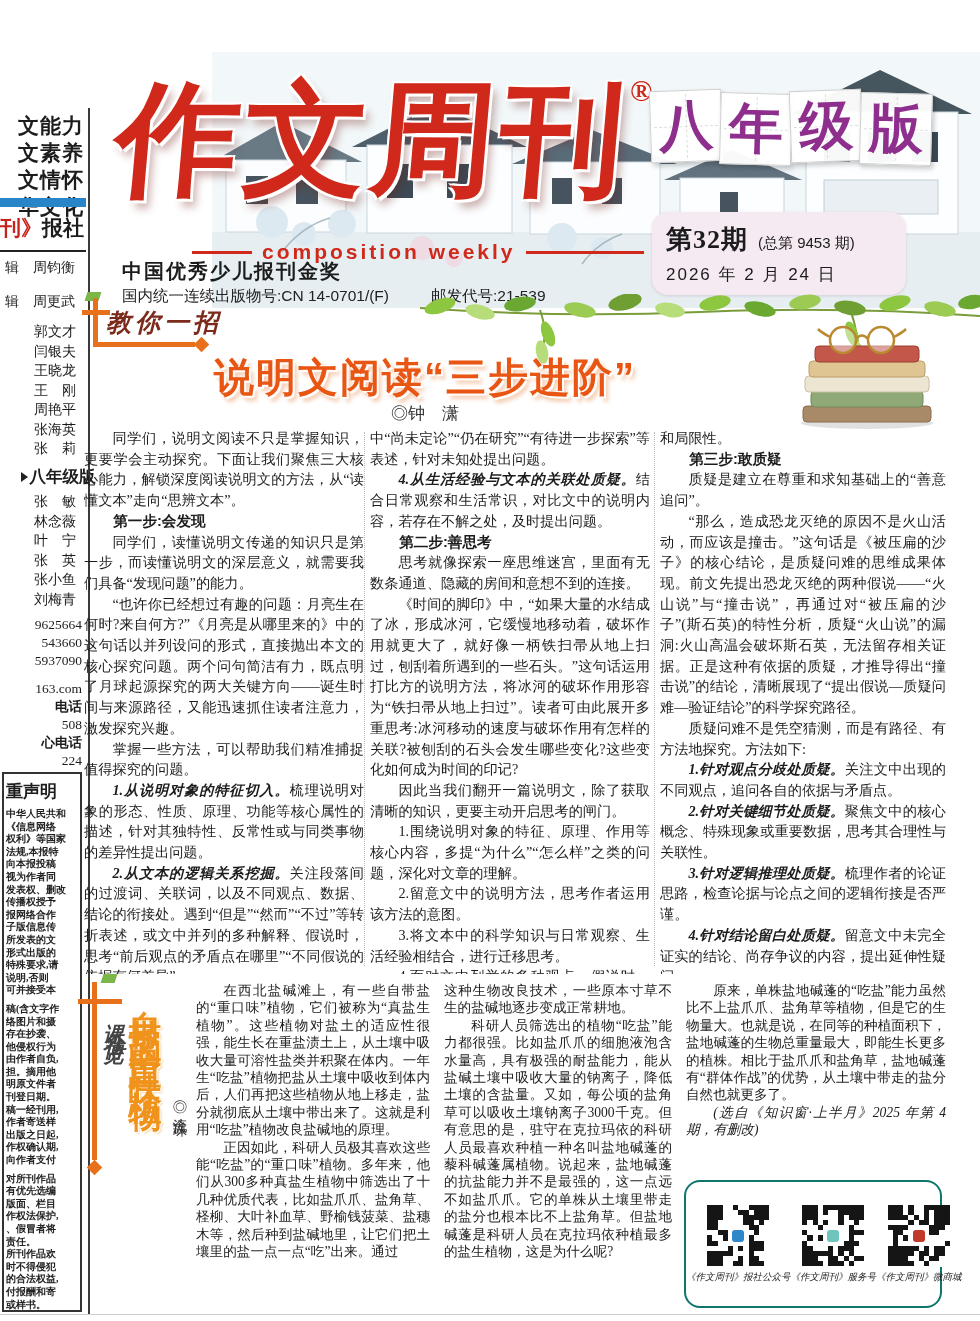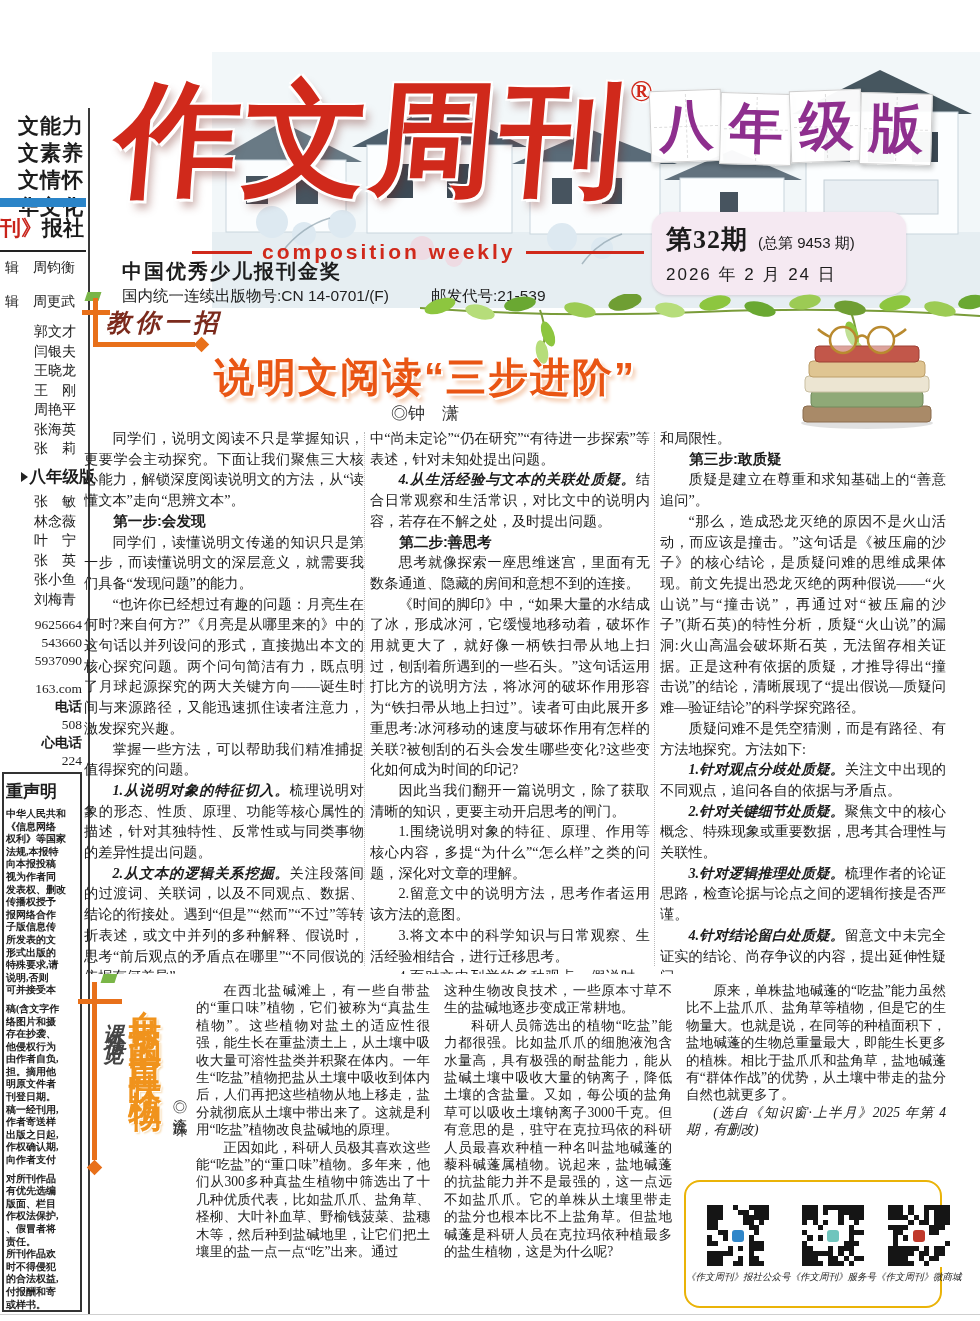--- a/index.html
+++ b/index.html
@@ -98,21 +98,21 @@
   .feature-title{position:absolute;left:122px;top:984px;writing-mode:vertical-rl;font-size:33px;font-weight:bold;
         color:#f0931d;letter-spacing:9px;font-family:"Liberation Sans",sans-serif;
         text-shadow:1px 1px 0 #fff,2px 2px 2px #f6d9ae;}
   .author2{position:absolute;left:170px;top:1088px;writing-mode:vertical-rl;font-size:14.5px;color:#333;letter-spacing:3px;}
   #colB1{left:196px;top:982px;width:234px;height:338px;}
   #colB2{left:444px;top:982px;width:228px;height:338px;}
   #colB3{left:686px;top:982px;width:260px;height:338px;}
   #colB1 p,#colB2 p,#colB3 p{font-size:13.6px;line-height:17.4px;}
 
   
-  .qr-box{position:absolute;left:684px;top:1180px;width:258px;height:128px;border:2px solid #eab308;
+  .qr-box{position:absolute;left:684px;top:1180px;width:258px;height:128px;border:2px solid #0f766e;
         border-radius:16px;display:flex;justify-content:space-around;align-items:center;background:#fff;box-sizing:border-box;}
   .qr-item{text-align:center;}
   .qr{width:62px;height:62px;margin:0 auto;display:grid;grid-template-columns:repeat(12,1fr);
       grid-template-rows:repeat(12,1fr);background:#fff;position:relative;}
   .qr i{background:#151515;}
   .qr .logo{position:absolute;left:21px;top:21px;width:20px;height:20px;background:#fff;
       display:flex;align-items:center;justify-content:center;}
   .qr .logo b{width:12px;height:12px;border-radius:3px;display:block;}
   .qr-label{font-size:9.5px;font-style:italic;margin-top:4px;white-space:nowrap;color:#222;}
   .page-bottom{position:absolute;left:0;top:1314px;width:980px;height:1px;background:#cfcfcf;}

